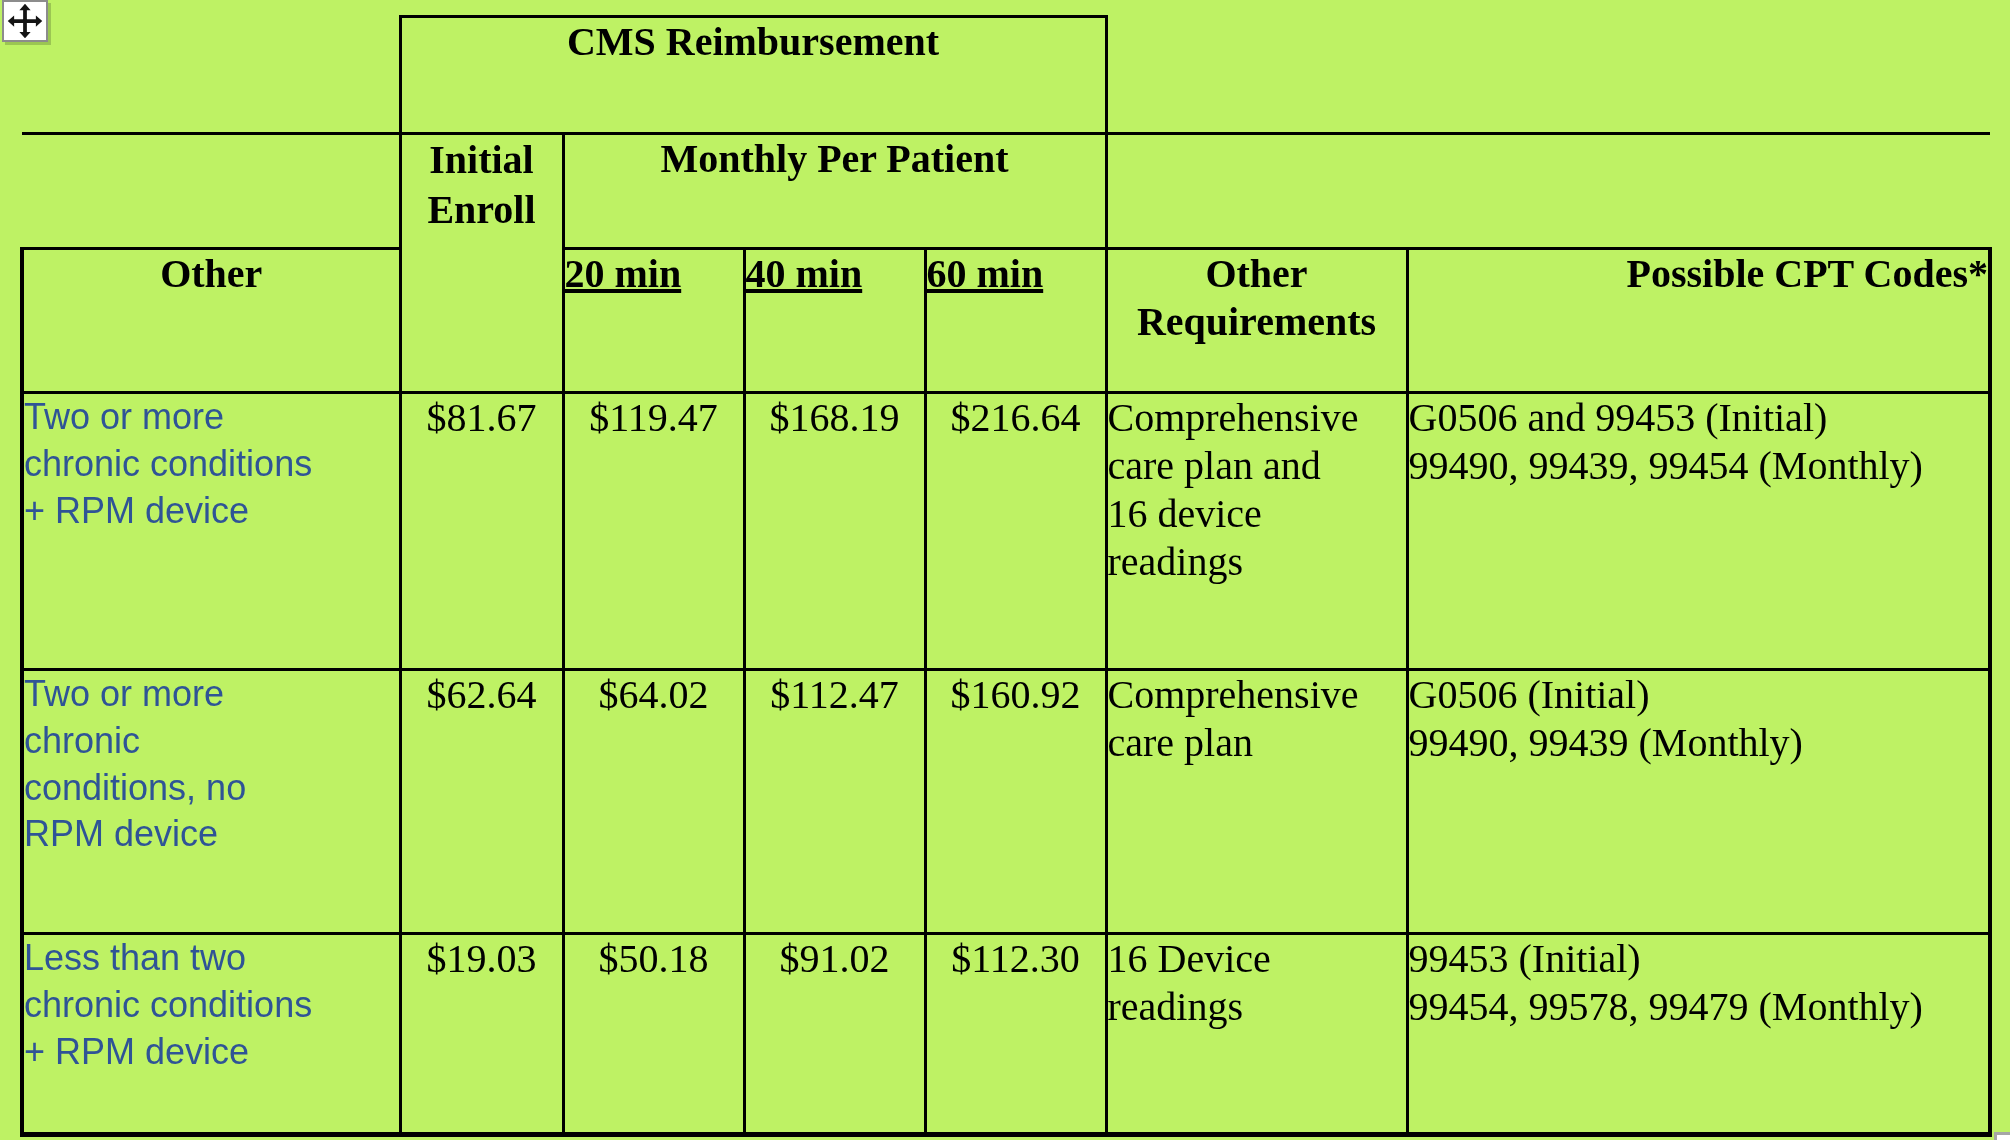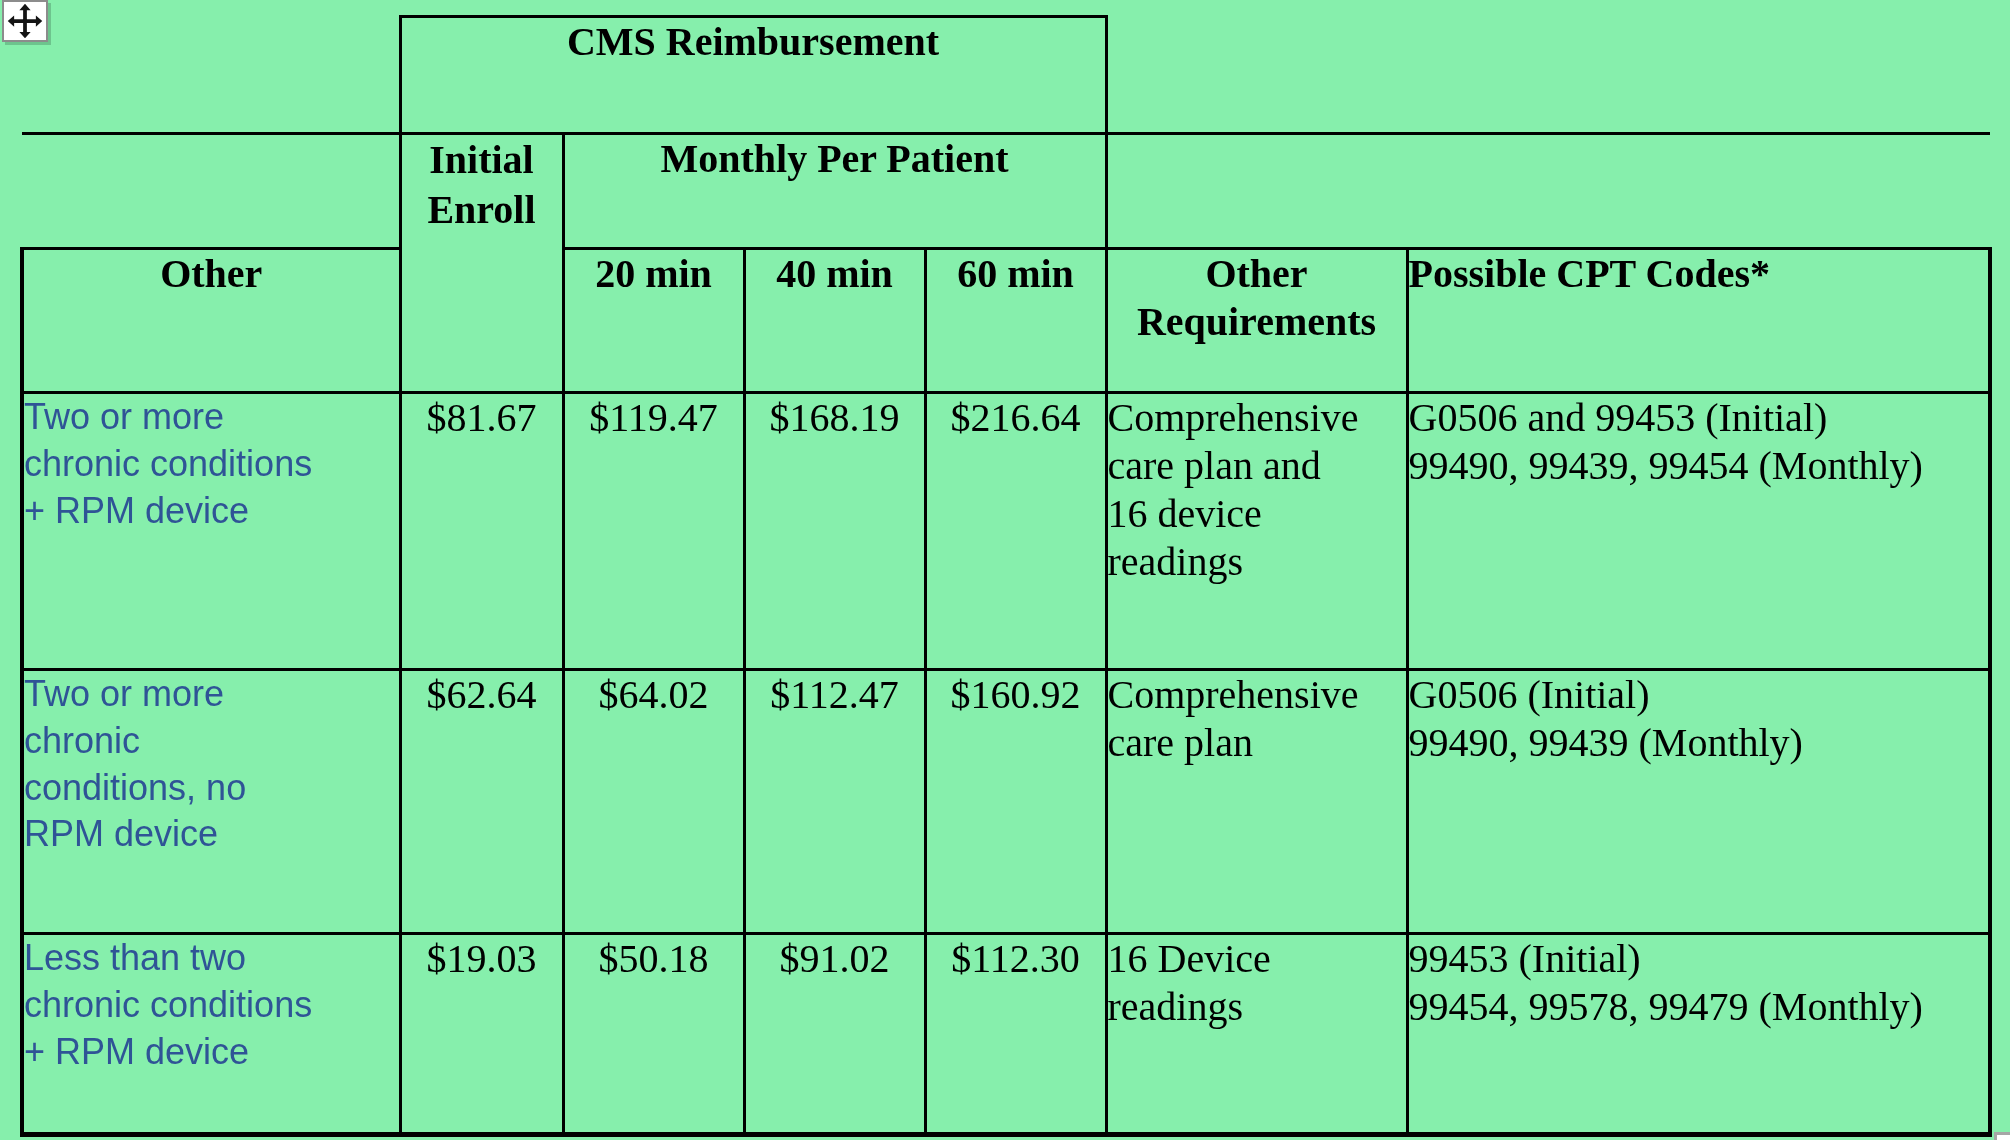--- a/index.html
+++ b/index.html
@@ -8,21 +8,21 @@
     width: 2010px;
     height: 1140px;
     background: #ffffff;
     overflow: hidden;
     font-family: "Liberation Serif", serif;
   }
   .canvas {
     position: relative;
     width: 2010px;
     height: 1140px;
-    background: #86efac;
+    background: #bef264;
   }
 
   
   .move-handle {
     position: absolute;
     left: 2px;
     top: 0px;
     width: 46px;
     height: 42px;
     background: #ffffff;
@@ -70,23 +70,23 @@
   td.re { border-right-width: 4px; }
   tr.last td.b { border-bottom-width: 5px; }
 
   td span { display: block; white-space: pre-line; }
 
   
   .cms-cell     { text-align: center; font-weight: bold; padding-top: 20px; }
   .monthly-cell { text-align: center; font-weight: bold; padding-top: 18px; }
   .initial-cell { text-align: center; font-weight: bold; padding-top: 54px; line-height: 1.25; }
   .cohort-head  { text-align: center; font-weight: bold; padding-top: 16px; }
-  .min-head     { text-align: center; font-weight: bold; padding-top: 22px; }
+  .min-head     { text-align: left; font-weight: bold; padding-top: 22px; text-decoration: underline; }
   .other-head   { text-align: center; font-weight: bold; padding-top: 14px; line-height: 1.2; }
-  .cpt-head     { text-align: left; font-weight: bold; padding-top: 14px; }
+  .cpt-head     { text-align: right; font-weight: bold; padding-top: 14px; }
 
   
   .cohort-data {
     font-family: "Liberation Sans", sans-serif;
     font-size: 36px;
     line-height: 1.3;
     color: #2F5496;
     padding: 24px 12px 0 20px;
   }
   .money-data { text-align: center; padding-top: 18px; line-height: 1.2; }

